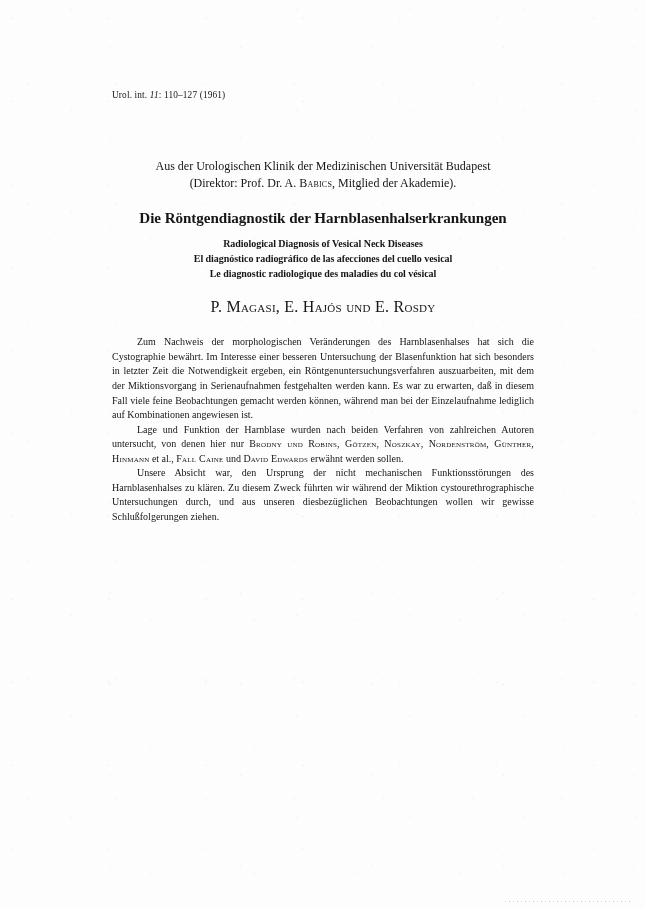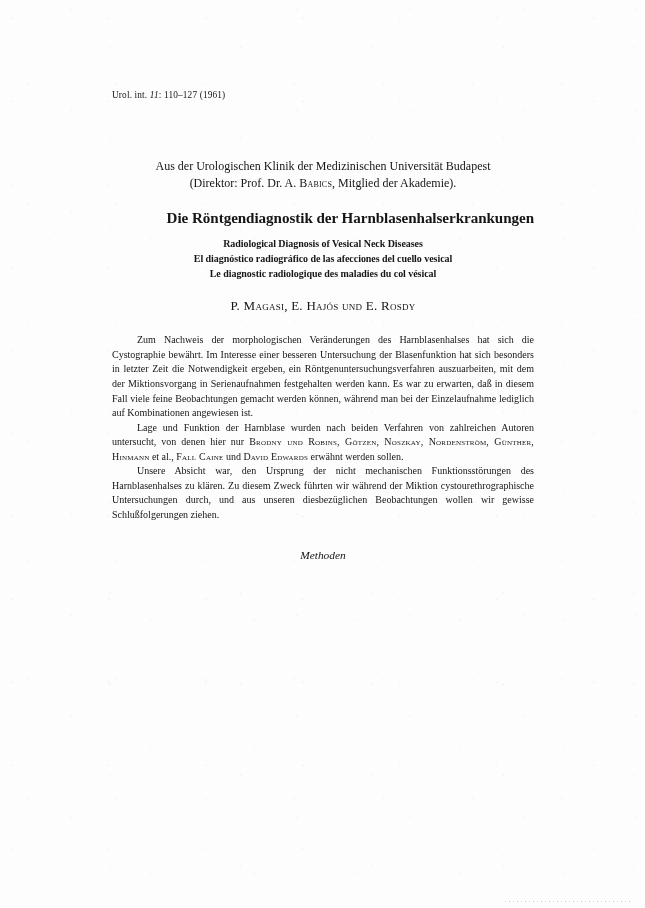--- a/index.html
+++ b/index.html
@@ -54,42 +54,42 @@
     font-size: 12px;
     line-height: 1.42;
   }
   .smallcaps {
     font-variant: small-caps;
     letter-spacing: 0.2px;
   }
 
   .title {
     margin-top: 17px;
-    text-align: right;
+    text-align: center;
     font-size: 15.1px;
     font-weight: bold;
     letter-spacing: -0.05px;
     line-height: 1.2;
   }
 
   .subtitles {
     margin-top: 6px;
     text-align: center;
   }
   .subtitles div {
     font-size: 10px;
     font-weight: bold;
     line-height: 1.47;
     letter-spacing: -0.05px;
   }
 
   .authors {
     margin-top: 17px;
     text-align: center;
-    font-size: 13px;
+    font-size: 16px;
     font-variant: small-caps;
     letter-spacing: 0.25px;
   }
   .authors .initial {
     font-variant: normal;
   }
 
   .body-text {
     margin-top: 19px;
   }
@@ -156,18 +156,17 @@
 
     <p>Zum Nachweis der morphologischen Veränderungen des Harnblasenhalses hat sich die Cystographie bewährt. Im Interesse einer besseren Untersuchung der Blasenfunktion hat sich besonders in letzter Zeit die Notwendigkeit ergeben, ein Röntgenuntersuchungsverfahren auszuarbeiten, mit dem der Miktionsvorgang in Serienaufnahmen festgehalten werden kann. Es war zu erwarten, daß in diesem Fall viele feine Beobachtungen gemacht werden können, während man bei der Einzelaufnahme lediglich auf Kombinationen angewiesen ist.</p>
 
     <p><span>Lage und Funktion der Harnblase wurden nach beiden Verfahren von zahlreichen Autoren untersucht, von denen hier nur </span><span class="cite">Brodny und Robins, Götzen, Noszkay, Nordenström, Günther, Hinmann</span><span> et al., </span><span class="cite">Fall Caine</span><span> und </span><span class="cite">David Edwards</span><span> erwähnt werden sollen.</span></p>
 
 
     <p>Unsere Absicht war, den Ursprung der nicht mechanischen Funktionsstörungen des Harnblasenhalses zu klären. Zu diesem Zweck führten wir während der Miktion cystourethrographische Untersuchungen durch, und aus unseren diesbezüglichen Beobachtungen wollen wir gewisse Schlußfolgerungen ziehen.</p>
 
   </div>
 
-  <div class="section-heading">Methoden</div>
 
 
 </div>
 
 <div class="scan-artifact"></div>
 
 </body></html>

